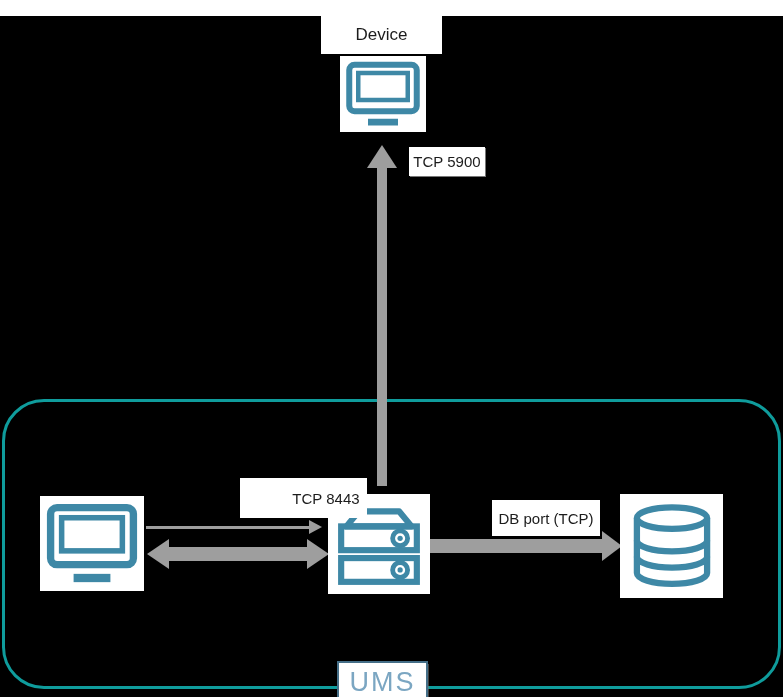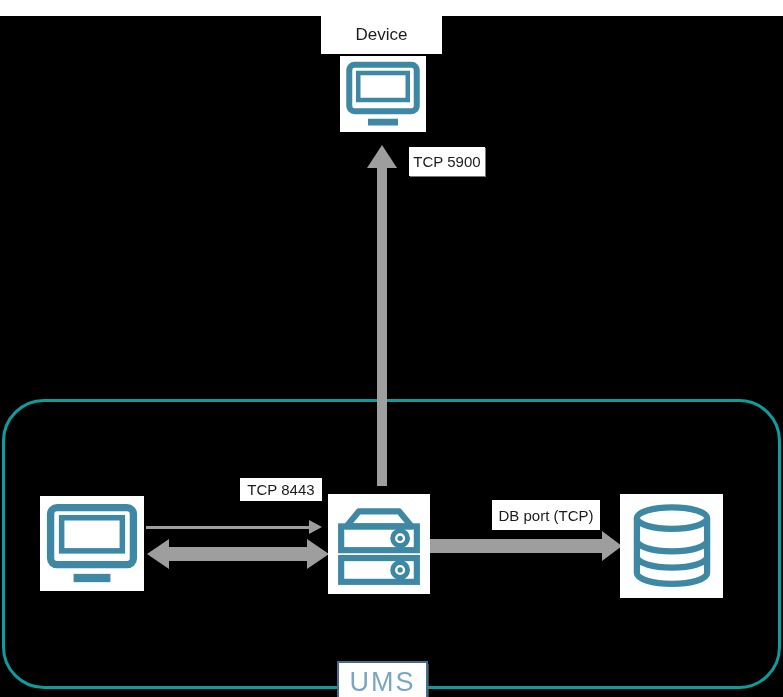--- a/index.html
+++ b/index.html
@@ -148,25 +148,25 @@
       <path d="M11,19 L11,80" stroke-width="7"></path>
       <path d="M89,19 L89,80" stroke-width="7"></path>
       <path d="M11,44 A39,12 0 0 0 89,44" stroke-width="7"></path>
       <path d="M11,62 A39,12 0 0 0 89,62" stroke-width="7"></path>
       <path d="M11,80 A39,12 0 0 0 89,80" stroke-width="7"></path>
     </svg>
   </div>
 
   <div class="arrow-shaft" style="left:146px; top:510px; width:164px; height:3px;"></div>
   <div class="arrow-head head-right-thin"></div>
-  <div class="port-label" style="left:240px; top:462px; width:82px; height:23px;">TCP 8443</div>
+  <div class="port-label" style="left:240px; top:462px; width:82px; height:40px;padding-left:45px;">TCP 8443</div>
 
   <div class="arrow-shaft" style="left:168px; top:531px; width:140px; height:14px;"></div>
   <div class="arrow-head head-left-thick"></div>
   <div class="arrow-head head-right-thick"></div>
 
   <div class="arrow-shaft" style="left:430px; top:523px; width:173px; height:14px;"></div>
   <div class="arrow-head head-right-db"></div>
-  <div class="port-label" style="left:492px; top:484px; width:108px; height:30px;">DB port (TCP)</div>
+  <div class="port-label" style="left:492px; top:484px; width:108px; height:36px;">DB port (TCP)</div>
 
   <div class="ums-badge">UMS</div>
 
 </div>
 
 </body></html>

